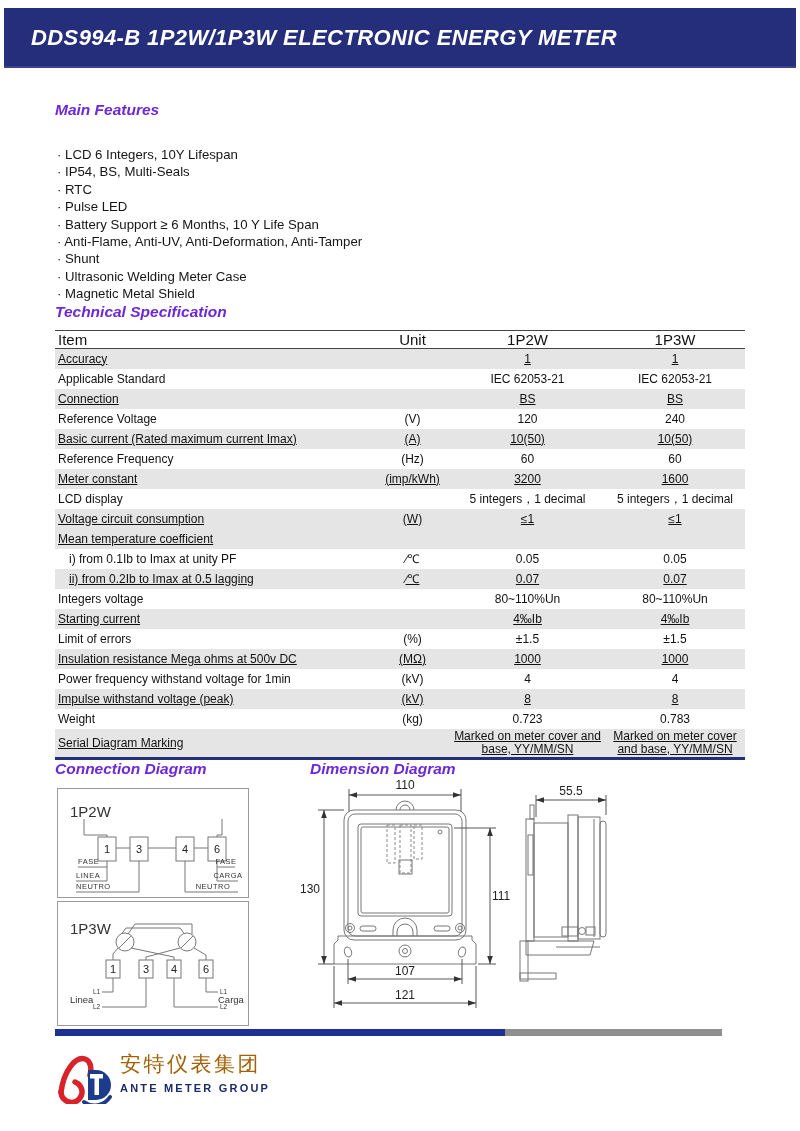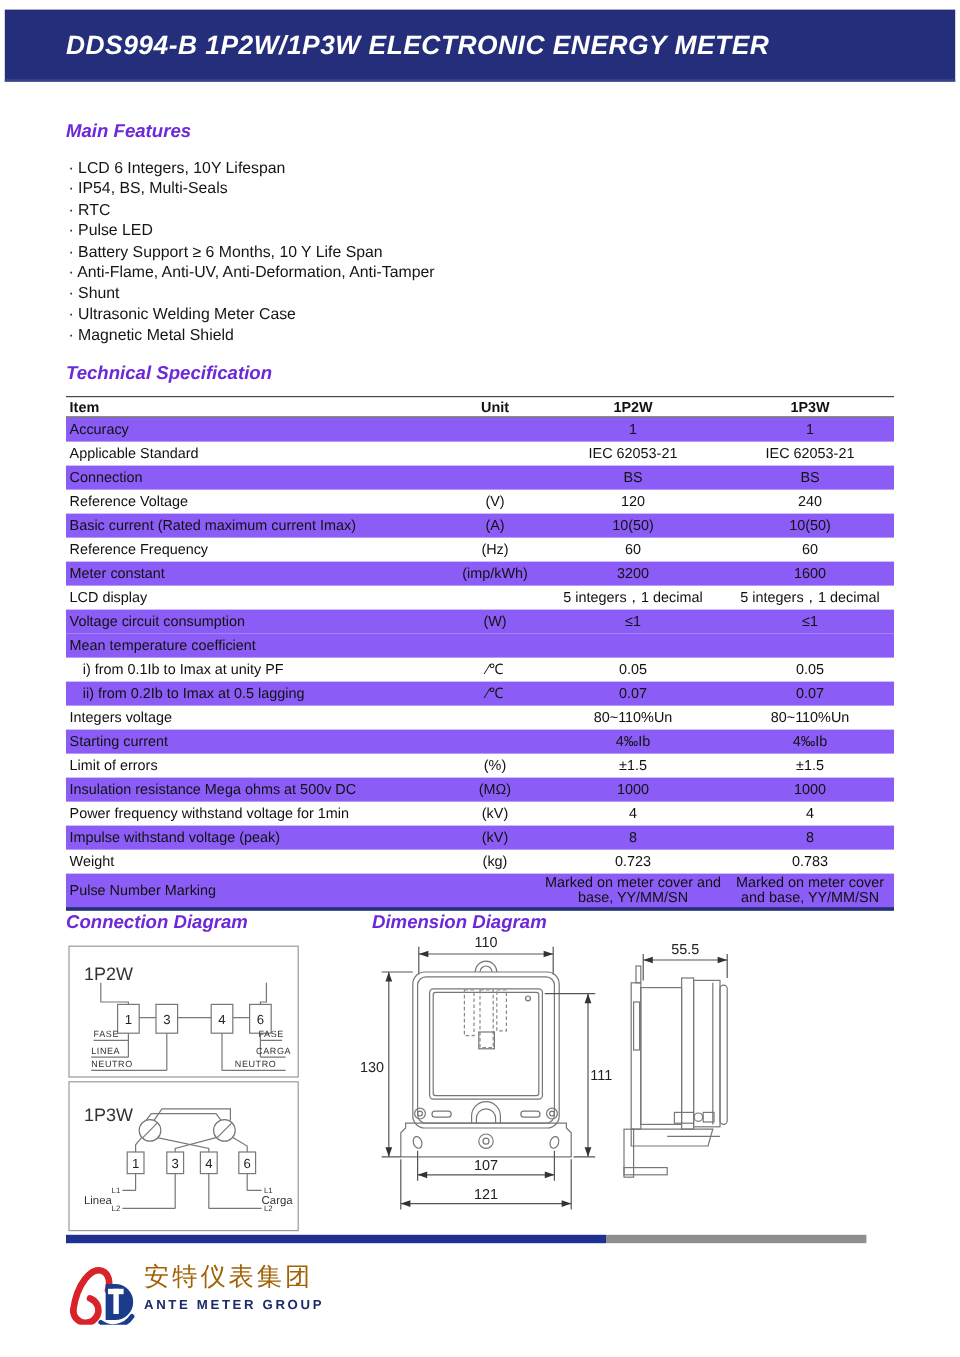--- a/index.html
+++ b/index.html
@@ -2,43 +2,43 @@
 <html><head>
 <meta charset="utf-8">
 <style>
   html,body { margin:0; padding:0; background:#fff; }
   .page { position:relative; width:800px; height:1131px; background:#ffffff; overflow:hidden;
           font-family:"Liberation Sans", sans-serif; }
 
   
   .topbar { position:absolute; left:4px; top:8px; width:792px; height:60px; background:#252e7a;
             color:#ffffff; font-size:22px; font-weight:bold; font-style:italic; line-height:60px;
-            padding-left:51px; box-sizing:border-box; letter-spacing:0.4px; border-bottom:2px solid #3a448f; }
+            padding-left:27px; box-sizing:border-box; letter-spacing:0.4px; border-bottom:2px solid #3a448f; }
 
   
   .sec { position:absolute; margin:0; font-size:15.5px; font-weight:bold; font-style:italic; color:#6d28d9; }
   #feat-h { left:55px; top:101px; }
   #spec-h { left:55px; top:303px; }
   #conn-h { left:55px; top:760px; }
   #dim-h  { left:310px; top:760px; }
 
   
-  .featlist { position:absolute; left:57px; top:131px; font-size:13.2px; color:#151515; line-height:17.4px; }
+  .featlist { position:absolute; left:57px; top:146px; font-size:13.2px; color:#151515; line-height:17.4px; }
   .feat::before { content:"· "; }
 
   
   .spec { position:absolute; left:55px; top:330px; width:690px; border-collapse:collapse;
           table-layout:fixed; font-size:12px; color:#111; border-bottom:3px solid #252e7a; }
-  .spec th { font-weight:bold; height:16px; border-top:1px solid #444; border-bottom:1px solid #444;
-             text-align:center; padding:0; font-size:12px; }
+  .spec th { font-weight:normal; height:16px; border-top:1px solid #444; border-bottom:1px solid #444;
+             text-align:center; padding:0; font-size:15px; }
   .spec th.c-item { text-align:left; padding-left:3px; }
   .spec td { height:18px; text-align:center; padding:1px 2px; line-height:13px; vertical-align:middle; }
   .spec td.c-item { text-align:left; padding-left:3px; }
   .spec td.indent { padding-left:14px; }
-  .spec tr.shade { background:#8b5cf6; }
+  .spec tr.shade { background:#e5e5e5;text-decoration:underline; }
 
   
   .diag { position:absolute; border:1px solid #9a9a9a; background:#fff; }
   #box-1p2w { left:57px; top:788px; width:190px; height:108px; }
   #box-1p3w { left:57px; top:901px; width:190px; height:123px; }
   .diag svg, .dimv svg { display:block; width:100%; height:100%; }
   .dimv { position:absolute;text-decoration:underline; }
   #front-view { left:300px; top:778px; width:212px; height:250px; }
   #side-view  { left:506px; top:785px; width:118px; height:250px; }
 
@@ -212,21 +212,21 @@
           <td class="c-val">8</td>
           <td class="c-val">8</td>
         </tr>
         <tr>
           <td class="c-item">Weight</td>
           <td class="c-val">(kg)</td>
           <td class="c-val">0.723</td>
           <td class="c-val">0.783</td>
         </tr>
         <tr class="shade">
-          <td class="c-item">Pulse Number Marking</td>
+          <td class="c-item">Serial Diagram Marking</td>
           <td class="c-val"></td>
           <td class="c-val">Marked on meter cover and base, YY/MM/SN</td>
           <td class="c-val">Marked on meter cover and base, YY/MM/SN</td>
         </tr>
       </tbody>
   </table>
 
   <h2 class="sec" id="conn-h">Connection Diagram</h2>
   <h2 class="sec" id="dim-h">Dimension Diagram</h2>
 

